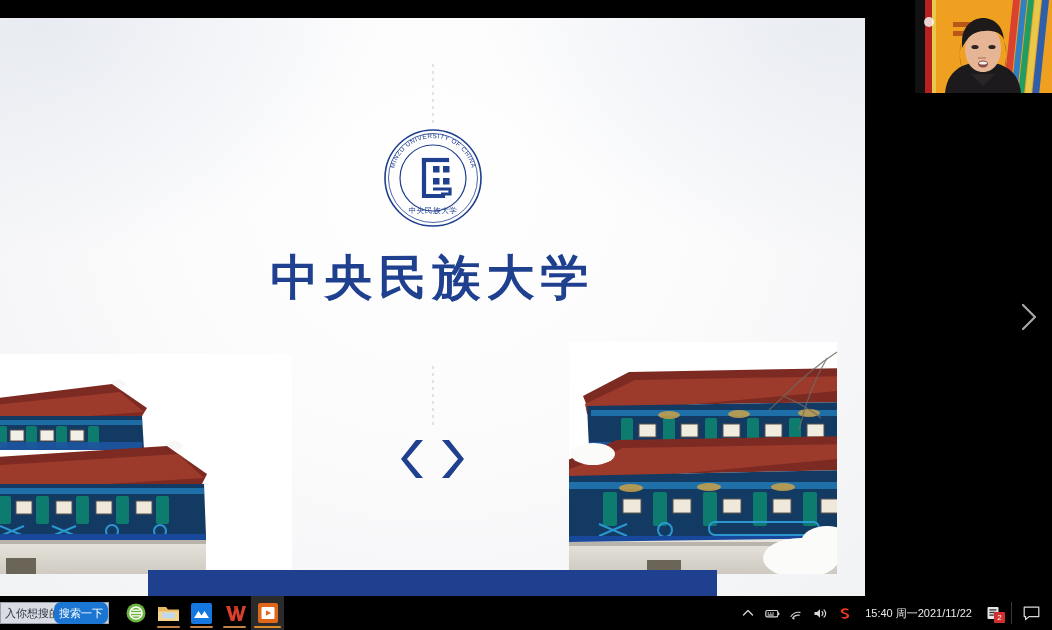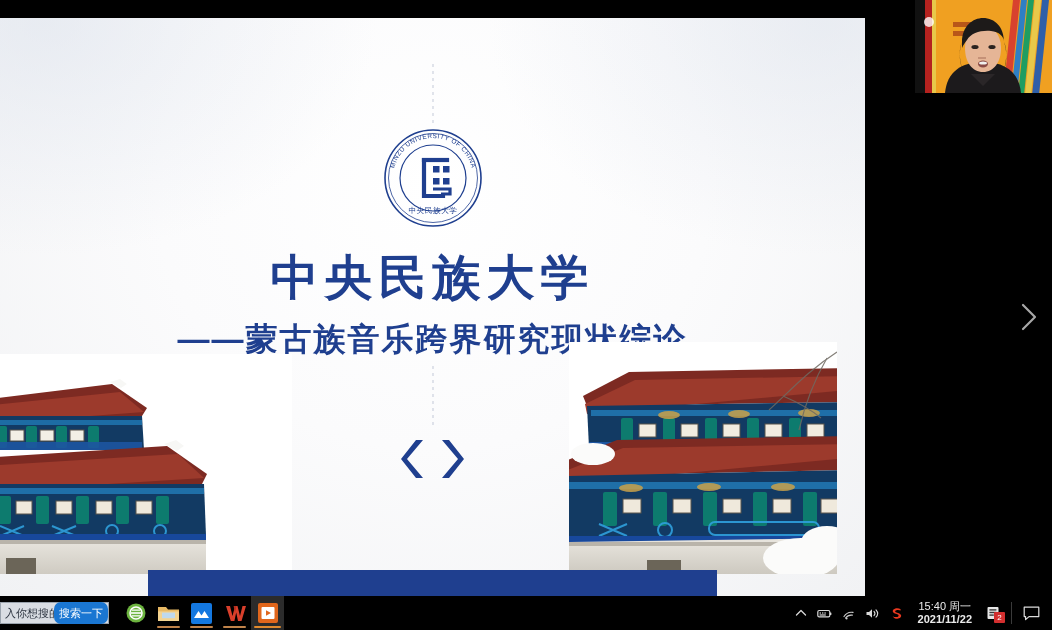--- a/index.html
+++ b/index.html
@@ -147,25 +147,25 @@
   #tray {
     margin-left:auto; display:flex; align-items:center; height:34px;
     padding-right:0px;
   }
   .tray-icon {
     width:24px; height:34px;
     display:flex; align-items:center; justify-content:center;
     color:#d8d8d8;
   }
   #tray-clock {
-    display:flex; flex-direction:column; align-items:center; justify-content:center;
+    display:flex; flex-direction:row; align-items:center; justify-content:center;
     height:34px; padding:0 9px; color:#eaeaea; line-height:1.18;
   }
   #tray-clock .t { font-size:11px; white-space:nowrap; }
-  #tray-clock .d { font-size:11px; white-space:nowrap;font-weight:bold; }
+  #tray-clock .d { font-size:11px; white-space:nowrap; }
   #tray-notif {
     position:relative; width:26px; height:34px;
     display:flex; align-items:center; justify-content:center;
   }
   #tray-notif .badge {
     position:absolute; right:2px; bottom:7px;
     min-width:11px; height:11px; padding:0 1px;
     background:#d32f2f; color:#fff;
     font-size:8px; line-height:11px; text-align:center; border-radius:1px;
   }
@@ -208,21 +208,20 @@
         <rect x="52" y="40" width="6.5" height="6.5" fill="#1f3f8f"></rect>
         <rect x="62" y="40" width="6.5" height="6.5" fill="#1f3f8f"></rect>
         <rect x="52" y="52" width="6.5" height="6.5" fill="#1f3f8f"></rect>
         <rect x="62" y="52" width="6.5" height="6.5" fill="#1f3f8f"></rect>
         <path d="M 52,63 L 69,63 L 69,68 L 60,68" stroke="#1f3f8f" stroke-width="3.2" fill="none"></path>
         <text x="52" y="87" text-anchor="middle" font-size="7.6" font-family="DejaVu Sans, sans-serif" fill="#1f3f8f" letter-spacing="0.6">中央民族大学</text>
       </svg>
     </div>
 
     <div id="slide-title">中央民族大学</div>
-    <div id="slide-subtitle">——蒙古族音乐跨界研究现状综论</div>
 
     <div id="presenter-row">
       <span class="chev">
         <svg width="26" height="46" viewBox="0 0 26 46" xmlns="http://www.w3.org/2000/svg">
           <path d="M 22,4 L 6,23 L 22,42 L 15,42 L 0,23 L 15,4 Z" fill="#1f3f8f"></path>
         </svg>
       </span>
       <span class="chev">
         <svg width="26" height="46" viewBox="0 0 26 46" xmlns="http://www.w3.org/2000/svg">
           <path d="M 4,4 L 20,23 L 4,42 L 11,42 L 26,23 L 11,4 Z" fill="#1f3f8f"></path>

